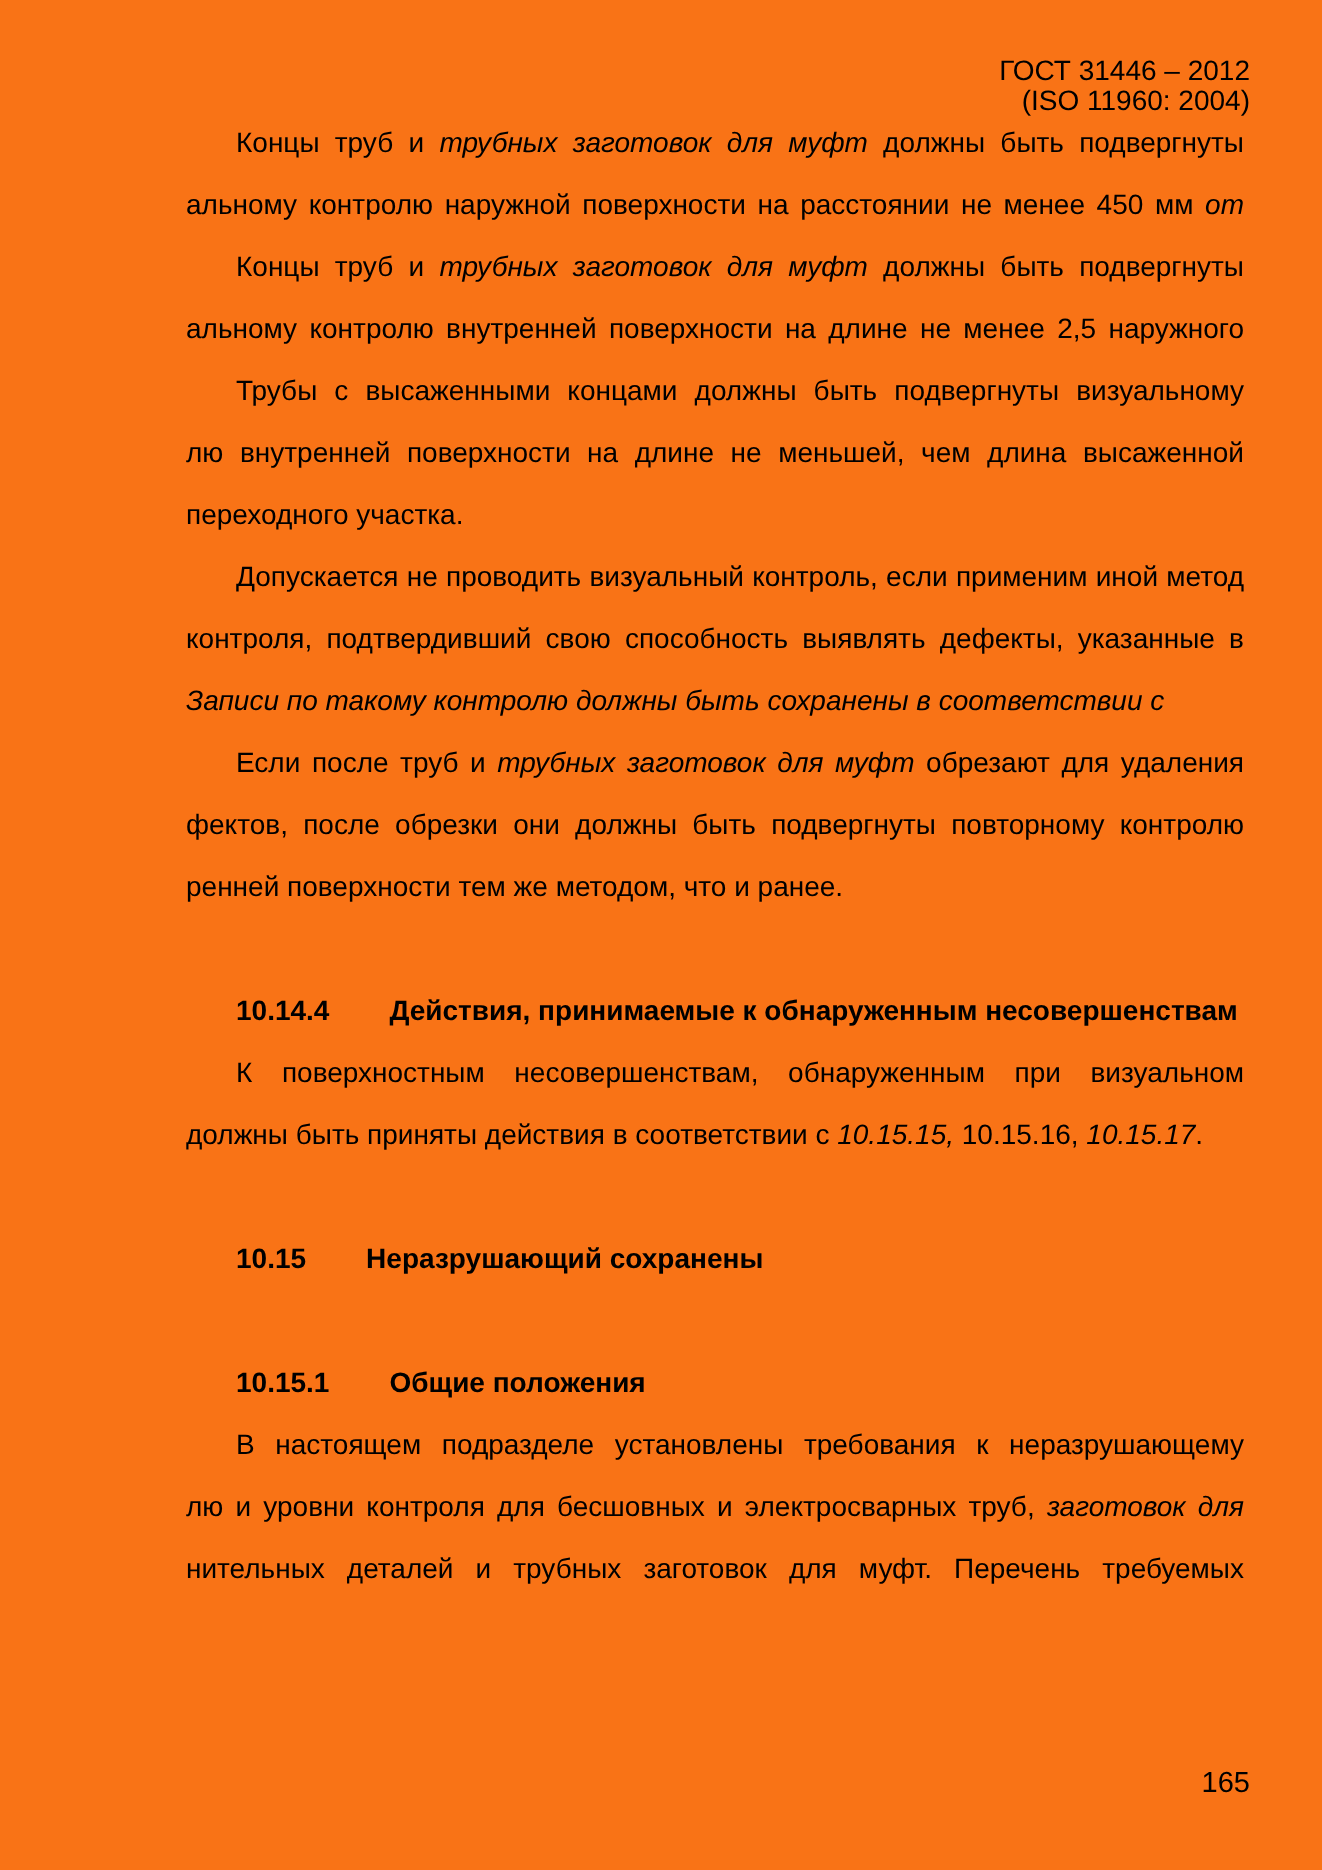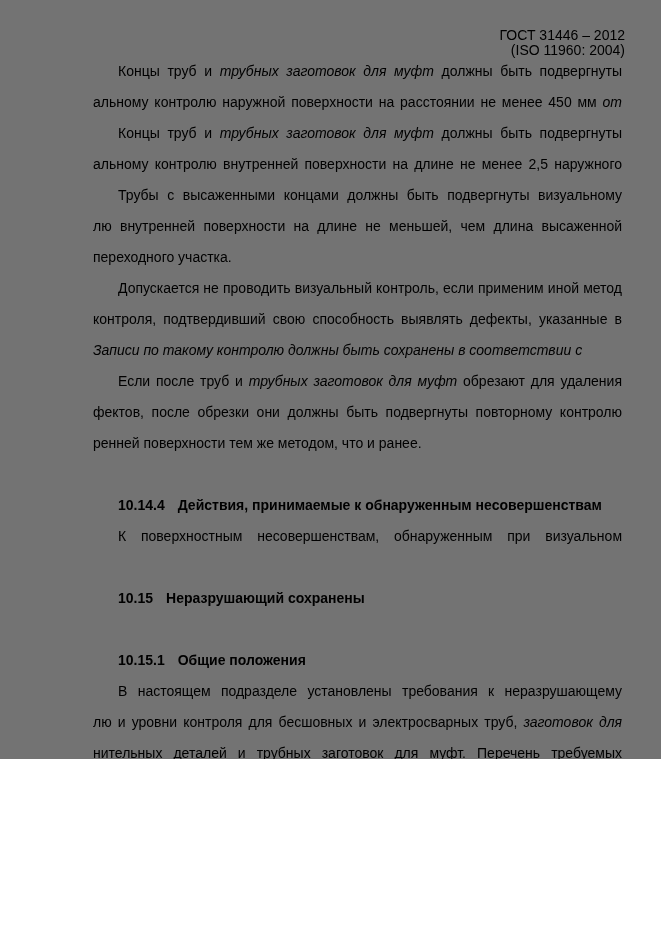--- a/index.html
+++ b/index.html
@@ -1,20 +1,20 @@
 <!DOCTYPE html>
 <html><head>
 <meta charset="utf-8">
 <style>
   html, body { margin: 0; padding: 0; }
   .page {
     position: relative;
     width: 661px;
-    height: 759px;
-    background: #737373;
+    height: 935px;
+    background: #f97316;
     font-family: "Liberation Sans", sans-serif;
     color: #000000;
     overflow: hidden;
   }
   .doc-header {
     position: absolute;
     top: 28px;
     right: 36px;
     text-align: right;
     font-size: 14px;
@@ -31,21 +31,21 @@
     line-height: 31px;
     font-size: 14px;
     overflow: hidden;
   }
   .line.just {
     text-align: justify;
     text-align-last: justify;
   }
   .line.indent { padding-left: 25px; }
   .line.heading { font-weight: bold; }
-  .h-num { margin-right: 13px; }
+  .h-num { margin-right: 30px; }
   .it { font-style: italic; }
   .doc-footer {
     position: absolute;
     top: 883px;
     right: 36px;
     font-size: 14.5px;
     line-height: 18px;
   }
 </style>
 </head>
@@ -68,20 +68,21 @@
       <div class="line text"><span>переходного участка.</span></div>
       <div class="line text indent just"><span>Допускается не проводить визуальный контроль, если применим иной метод</span></div>
       <div class="line text just"><span>контроля, подтвердивший свою способность выявлять дефекты, указанные в 8.13.</span></div>
       <div class="line text"><span class="it">Записи по такому контролю должны быть сохранены в соответствии с 10.15.4.</span></div>
       <div class="line text indent just"><span>Если после труб и </span><span class="it">трубных заготовок для муфт</span><span> обрезают для удаления де-</span></div>
       <div class="line text just"><span>фектов, после обрезки они должны быть подвергнуты повторному контролю внут-</span></div>
       <div class="line text"><span>ренней поверхности тем же методом, что и ранее.</span></div>
       <div class="line blank"></div>
       <div class="line heading indent"><span class="h-num">10.14.4</span><span>Действия, принимаемые к обнаруженным несовершенствам</span></div>
       <div class="line text indent just"><span>К поверхностным несовершенствам, обнаруженным при визуальном контроле,</span></div>
+      <div class="line text"><span>должны быть приняты действия в соответствии с </span><span class="it">10.15.15,</span><span> 10.15.16, </span><span class="it">10.15.17</span><span>.</span></div>
       <div class="line blank"></div>
       <div class="line heading indent"><span class="h-num">10.15</span><span>Неразрушающий сохранены</span></div>
       <div class="line blank"></div>
       <div class="line heading indent"><span class="h-num">10.15.1</span><span>Общие положения</span></div>
       <div class="line text indent just"><span>В настоящем подразделе установлены требования к неразрушающему контро-</span></div>
       <div class="line text just"><span>лю и уровни контроля для бесшовных и электросварных труб, </span><span class="it">заготовок для соеди-</span></div>
       <div class="line text just"><span>нительных деталей и трубных заготовок для муфт. Перечень требуемых операций</span></div>
     </div>
 
   <div class="doc-footer">165</div>

